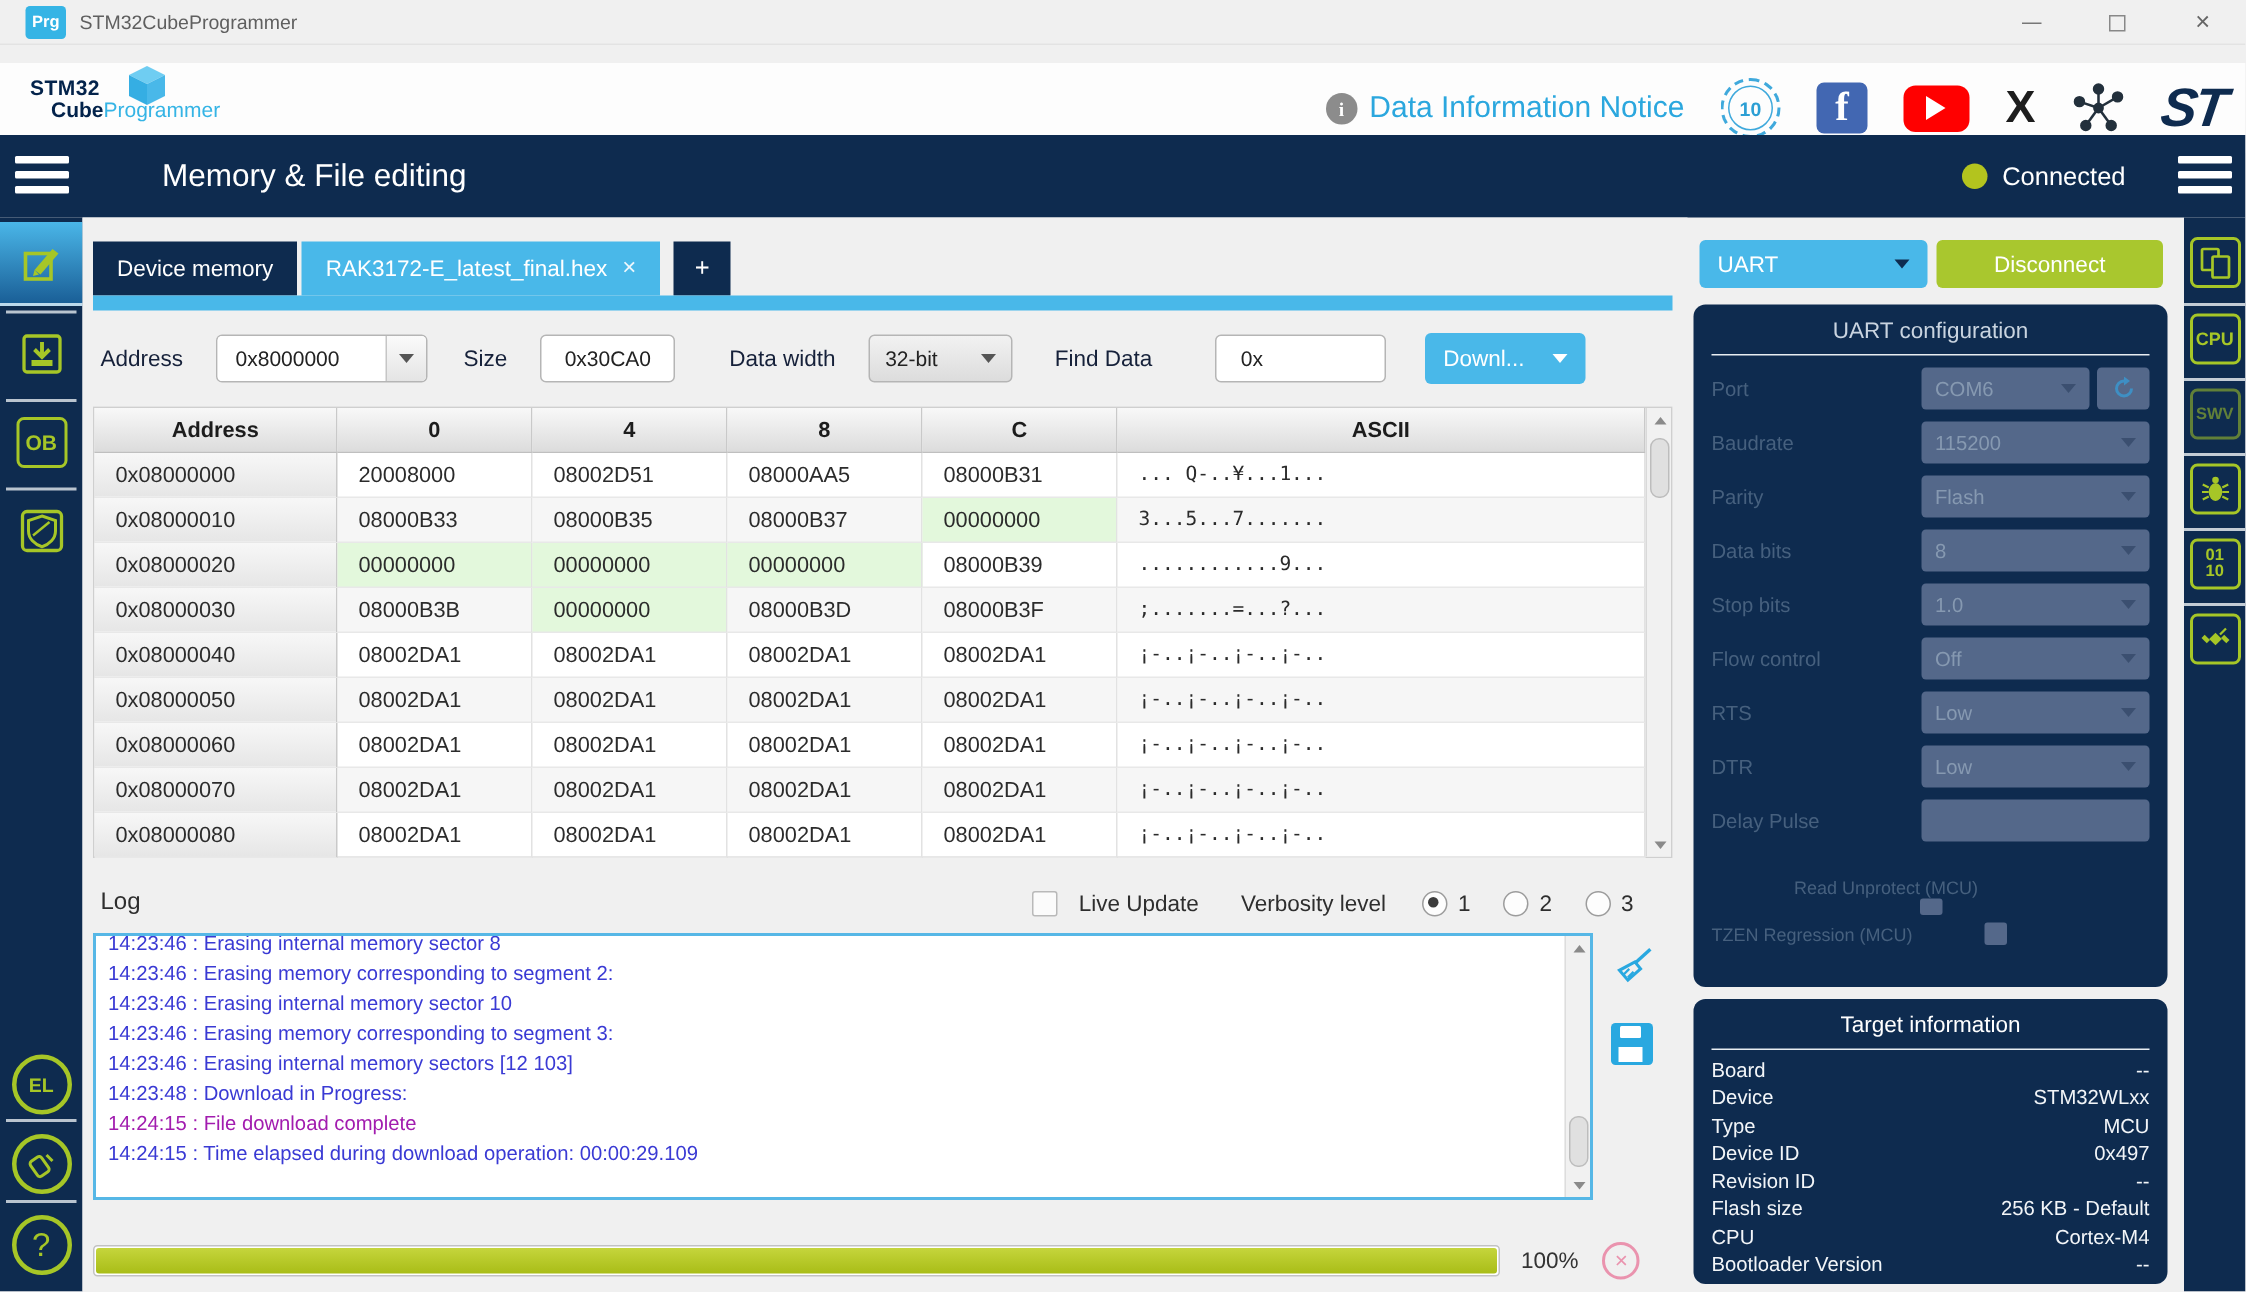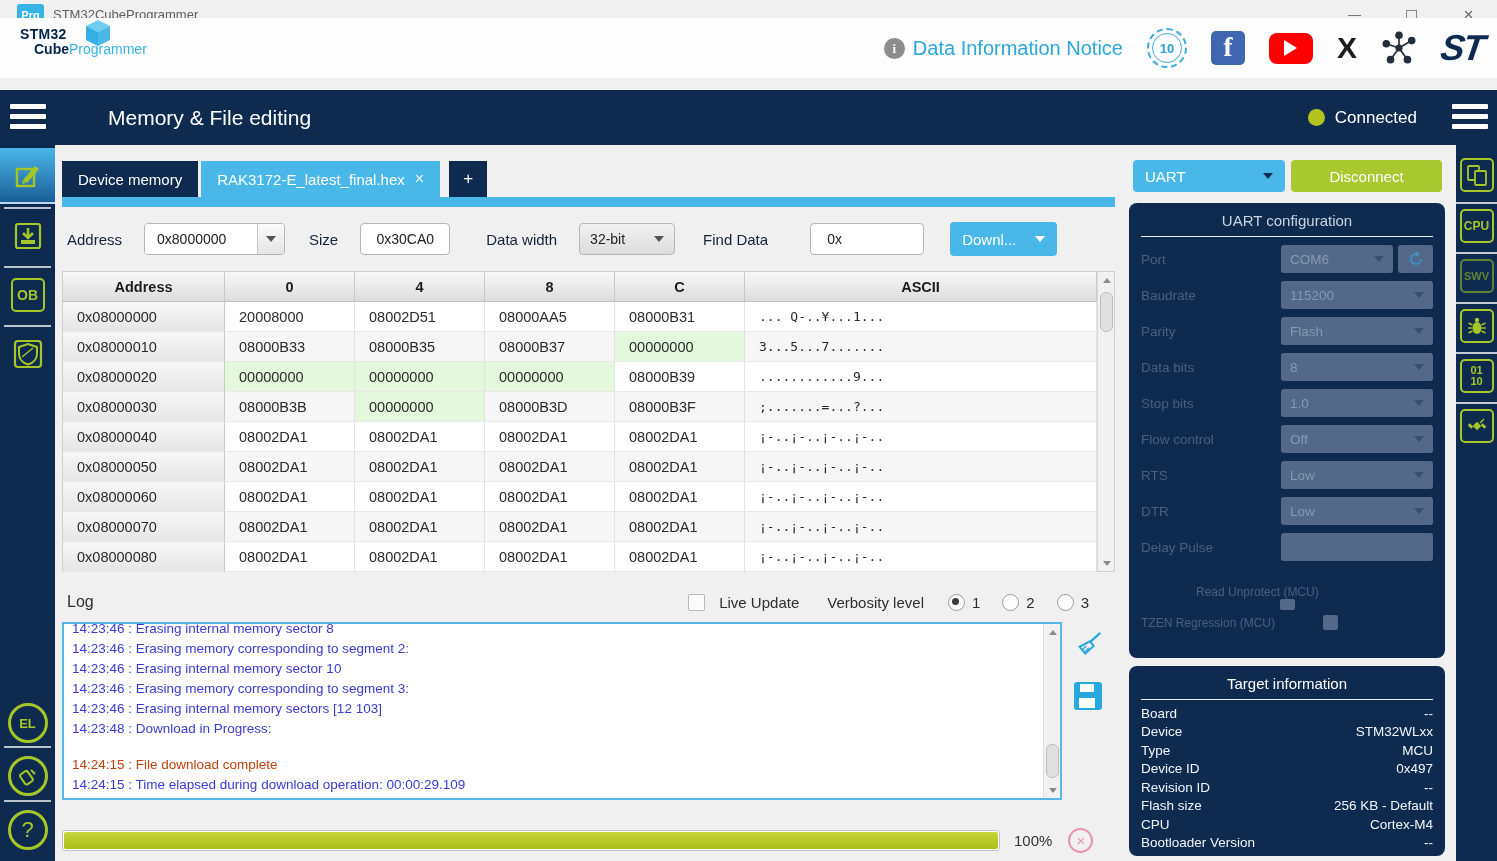--- a/index.html
+++ b/index.html
@@ -10,21 +10,21 @@
   .titlebar { position:absolute; top:0; left:0; width:1497px; height:30px; background:#f0f0f0; border-bottom:1px solid #e3e3e3; }
   .prg-icon { position:absolute; left:17px; top:4px; width:27px; height:22px; background:#35b4e5; border-radius:3px; color:#fff; font-size:11px; font-weight:bold; text-align:center; line-height:22px; }
   .win-title { position:absolute; left:53px; top:0; line-height:30px; font-size:13px; color:#5f5f5f; }
   .win-btns { position:absolute; right:0; top:0; height:30px; display:flex; }
   .win-btn { width:57px; height:30px; display:flex; align-items:center; justify-content:center; color:#777; }
   .min-glyph { width:13px; border-top:1px solid #777; display:inline-block; }
   .max-glyph { width:11px; height:11px; border:1px solid #888; display:inline-block; }
   .close-glyph { font-size:17px; color:#666; }
 
   
-  .header { position:absolute; top:18px; left:0; width:1497px; height:60px; background:#fdfdfd; }
+  .header { position:absolute; top:42px; left:0; width:1497px; height:60px; background:#fdfdfd; }
   .logo { position:absolute; left:20px; top:8px; }
   .logo-line1 { font-size:14px; font-weight:bold; color:#03234b; letter-spacing:.3px; }
   .logo-line1 .l32 { color:#03234b; }
   .logo-line2 { font-size:14px; margin-left:14px; margin-top:-1px; }
   .logo-cube-word { font-weight:bold; color:#03234b; }
   .logo-prog-word { color:#35b4e5; }
   .logo-cube-svg { position:absolute; left:63px; top:-8px; }
   .hdr-right { position:absolute; right:14px; top:0; height:60px; display:flex; align-items:center; gap:24px; }
   .din { display:flex; align-items:center; gap:8px; cursor:pointer; }
   .info-circ { width:21px; height:21px; border-radius:50%; background:#8c8c8c; color:#fff; font-size:13px; font-weight:bold; font-family:"Liberation Serif",serif; text-align:center; line-height:21px; }
@@ -106,21 +106,21 @@
   .verb-label { font-size:15px; color:#2e2e2e; margin-left:14px; }
   .radio-group { display:flex; align-items:center; gap:22px; margin-left:10px; }
   .radio-item { display:flex; align-items:center; gap:7px; cursor:pointer; }
   .radio { width:17px; height:17px; border-radius:50%; border:1.5px solid #9c9c9c; background:#fdfdfd; position:relative; }
   .radio.checked::after { content:""; position:absolute; left:3.5px; top:3.5px; width:7px; height:7px; border-radius:50%; background:#3c3c3c; }
   .radio-num { font-size:15px; color:#2e2e2e; }
 
   .log-box { position:absolute; left:7px; top:477px; width:1000px; height:178px; background:#fff; border:2px solid #56b7e6; overflow:hidden; display:flex; }
   .log-lines { flex:1; padding:2px 8px; margin-top:-7px; overflow:hidden; }
   .log-line { font-size:13.5px; line-height:20px; color:#3a3ad4; white-space:nowrap; }
-  .log-line.success { color:#c2410c;margin-top:16px; }
+  .log-line.success { color:#a21caf; }
   .log-scroll { width:17px; background:#f1f1f1; border-left:1px solid #ddd; position:relative; }
   .log-icons { position:absolute; left:1019px; top:485px; display:flex; flex-direction:column; gap:22px; }
   .log-icon { width:30px; height:30px; cursor:pointer; }
   .floppy { width:28px; height:28px; background:#29a8e0; border-radius:3px; position:relative; }
   .floppy::before { content:""; position:absolute; left:6px; top:2px; width:14px; height:8px; background:#fff; border-radius:1px; }
   .floppy::after { content:""; position:absolute; left:5px; bottom:2px; width:16px; height:10px; background:#fff; }
 
   
   .progress-row { position:absolute; left:7px; top:682px; width:1053px; height:26px; display:flex; align-items:center; }
   .pbar { width:938px; height:21px; border:1px solid #c2c2c2; border-radius:3px; background:#fff; padding:1px; }

